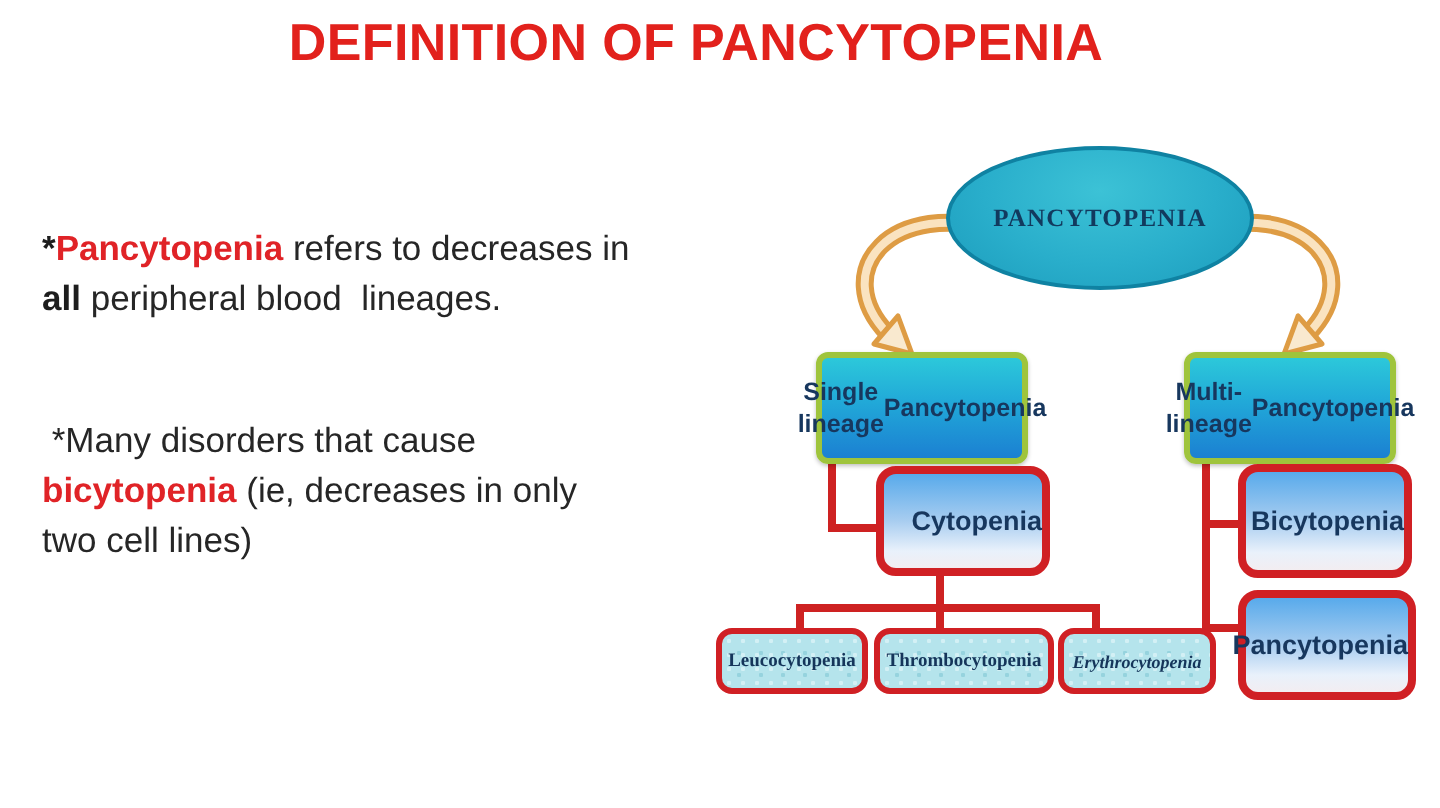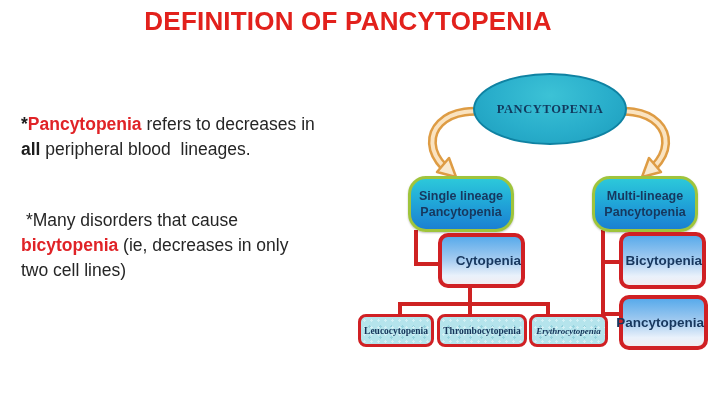--- a/index.html
+++ b/index.html
@@ -33,23 +33,23 @@
   .c9{left:601px;top:260px;width:20px;height:4px;}
   .c10{left:601px;top:312px;width:20px;height:4px;}
 
   .ellipse{position:absolute;left:473px;top:73px;width:150px;height:68px;
            border-radius:50%;border:2px solid #0f82a2;
            background:radial-gradient(ellipse at 50% 30%, #3cc2d6 0%, #29aecb 55%, #1c9cbc 100%);
            display:flex;align-items:center;justify-content:center;}
   .ellipse span{font-family:"Liberation Serif",serif;font-weight:bold;font-size:12.5px;
                 letter-spacing:0.6px;color:#123a5e;}
 
-  .gbox{position:absolute;border:3px solid #9fc43c;border-radius:18px;
+  .gbox{position:absolute;border:3px solid #9fc43c;border-radius:6px;
         background:linear-gradient(#2cc8da, #21a8d8 45%, #1b80d2);
-        display:flex;flex-direction:column;align-items:center;justify-content:center;
+        display:flex;flex-direction:row;align-items:center;justify-content:center;
         text-align:center;box-shadow:0 1px 2px rgba(0,0,0,0.25);}
   .gbox span{font-size:12.5px;font-weight:bold;color:#17375e;line-height:1.3;}
   .box-single{left:408px;top:176px;width:100px;height:50px;}
   .box-multi{left:592px;top:176px;width:100px;height:50px;}
 
   .rbox{position:absolute;border:4px solid #d02024;border-radius:10px;
         background:linear-gradient(#58aaeb, #a8cdf0 50%, #e9f1fb 82%, #f2edf1);
         display:flex;align-items:center;justify-content:flex-end;text-align:center;}
   .rbox span{font-size:13.5px;font-weight:bold;color:#17375e;}
   .box-cytopenia{left:438px;top:233px;width:79px;height:47px;}

